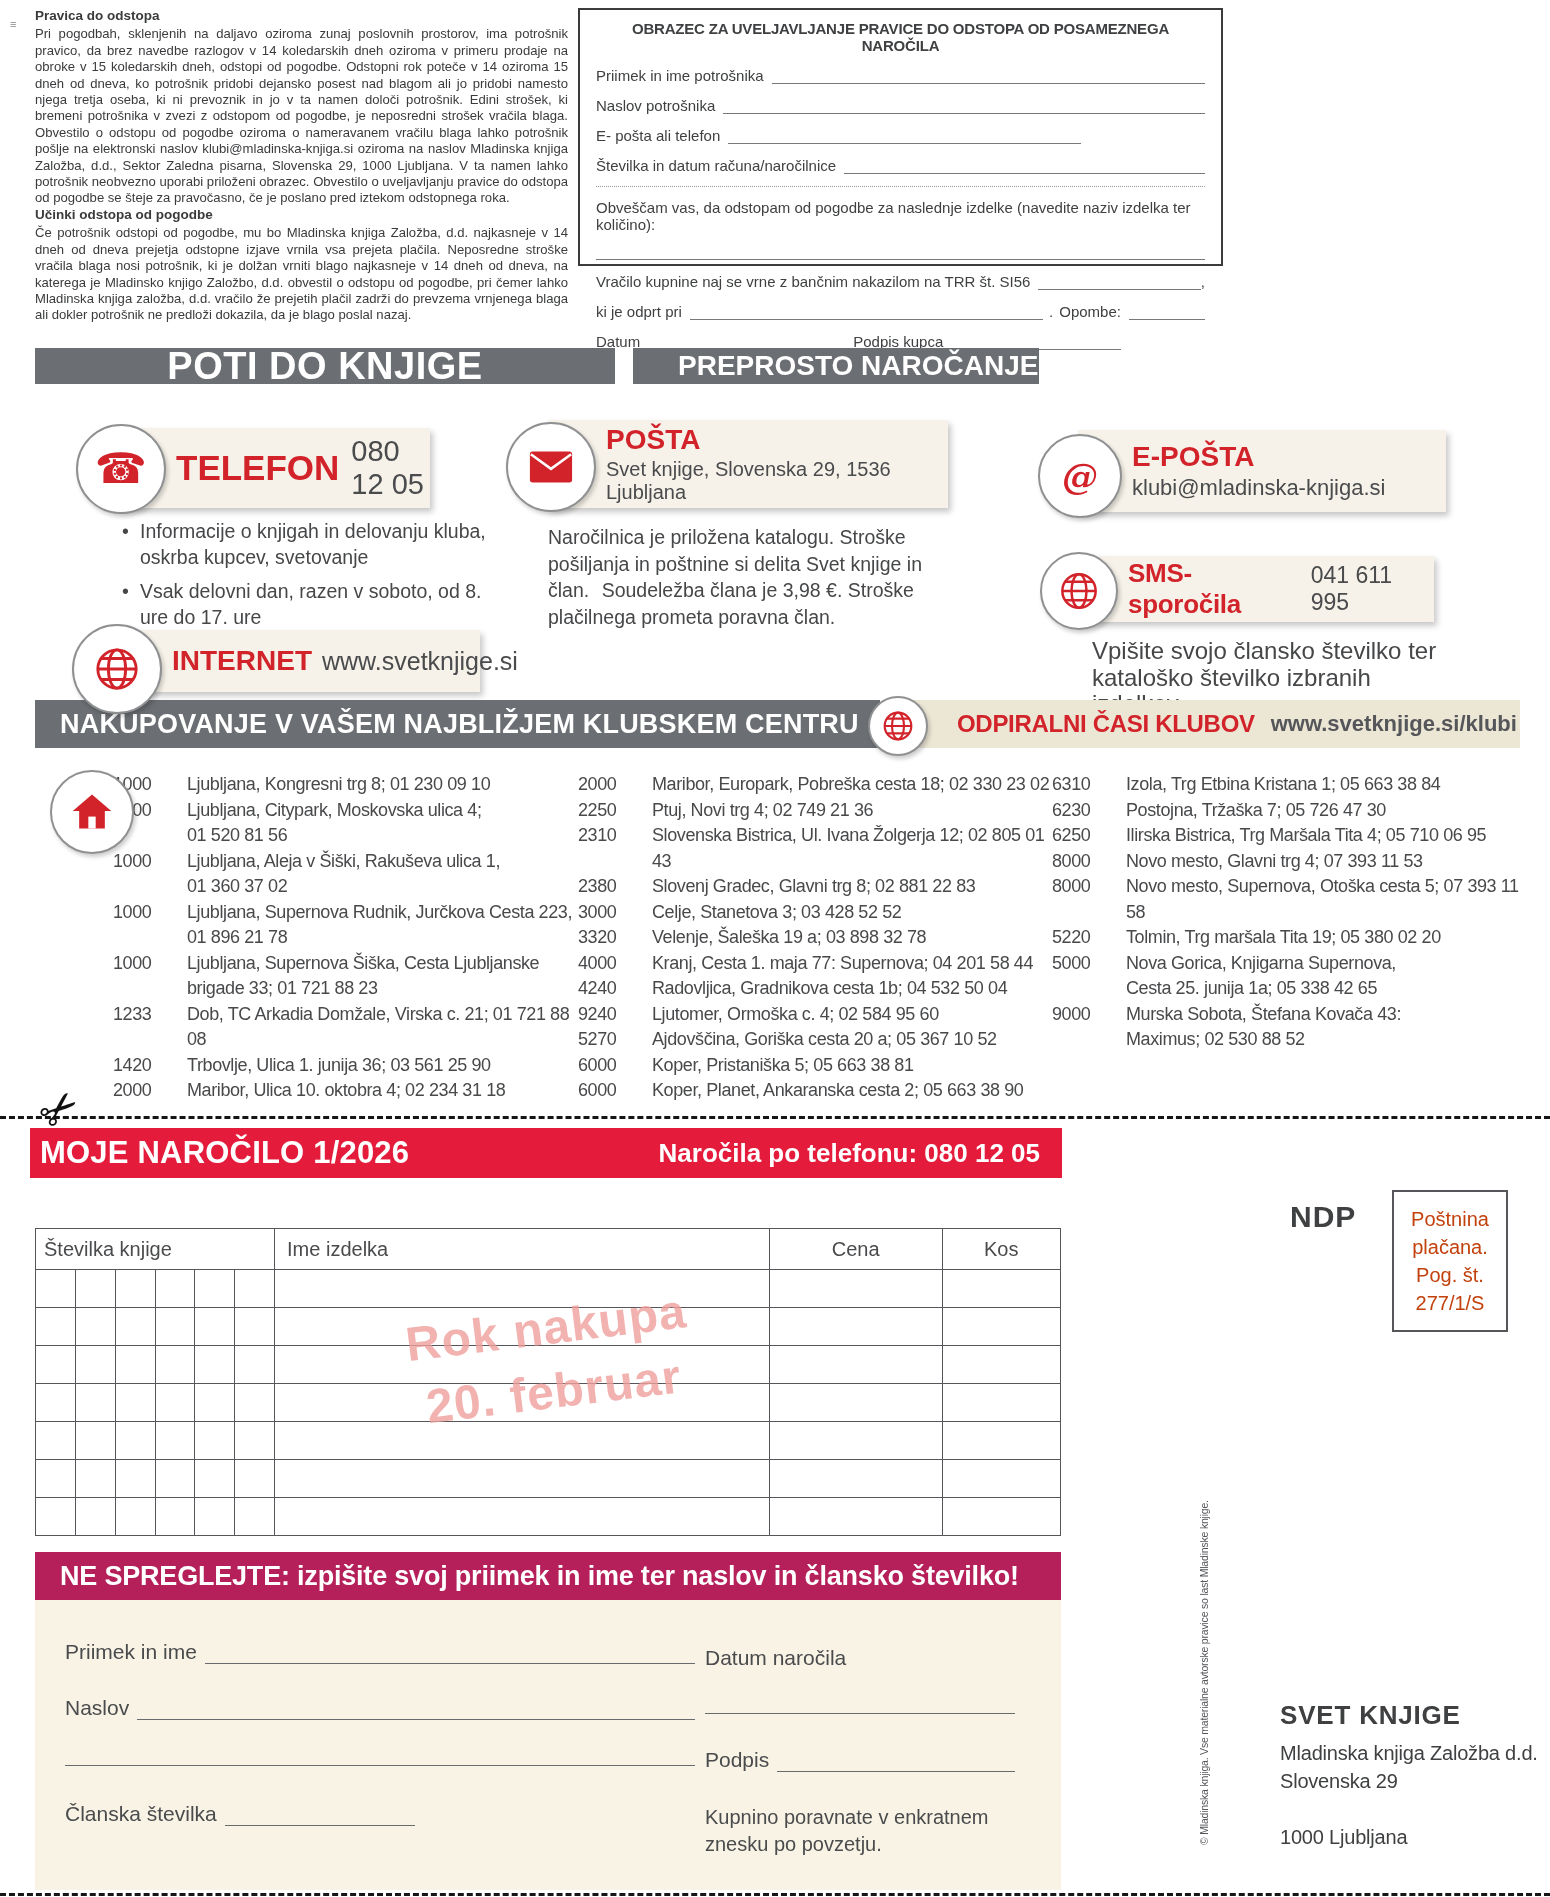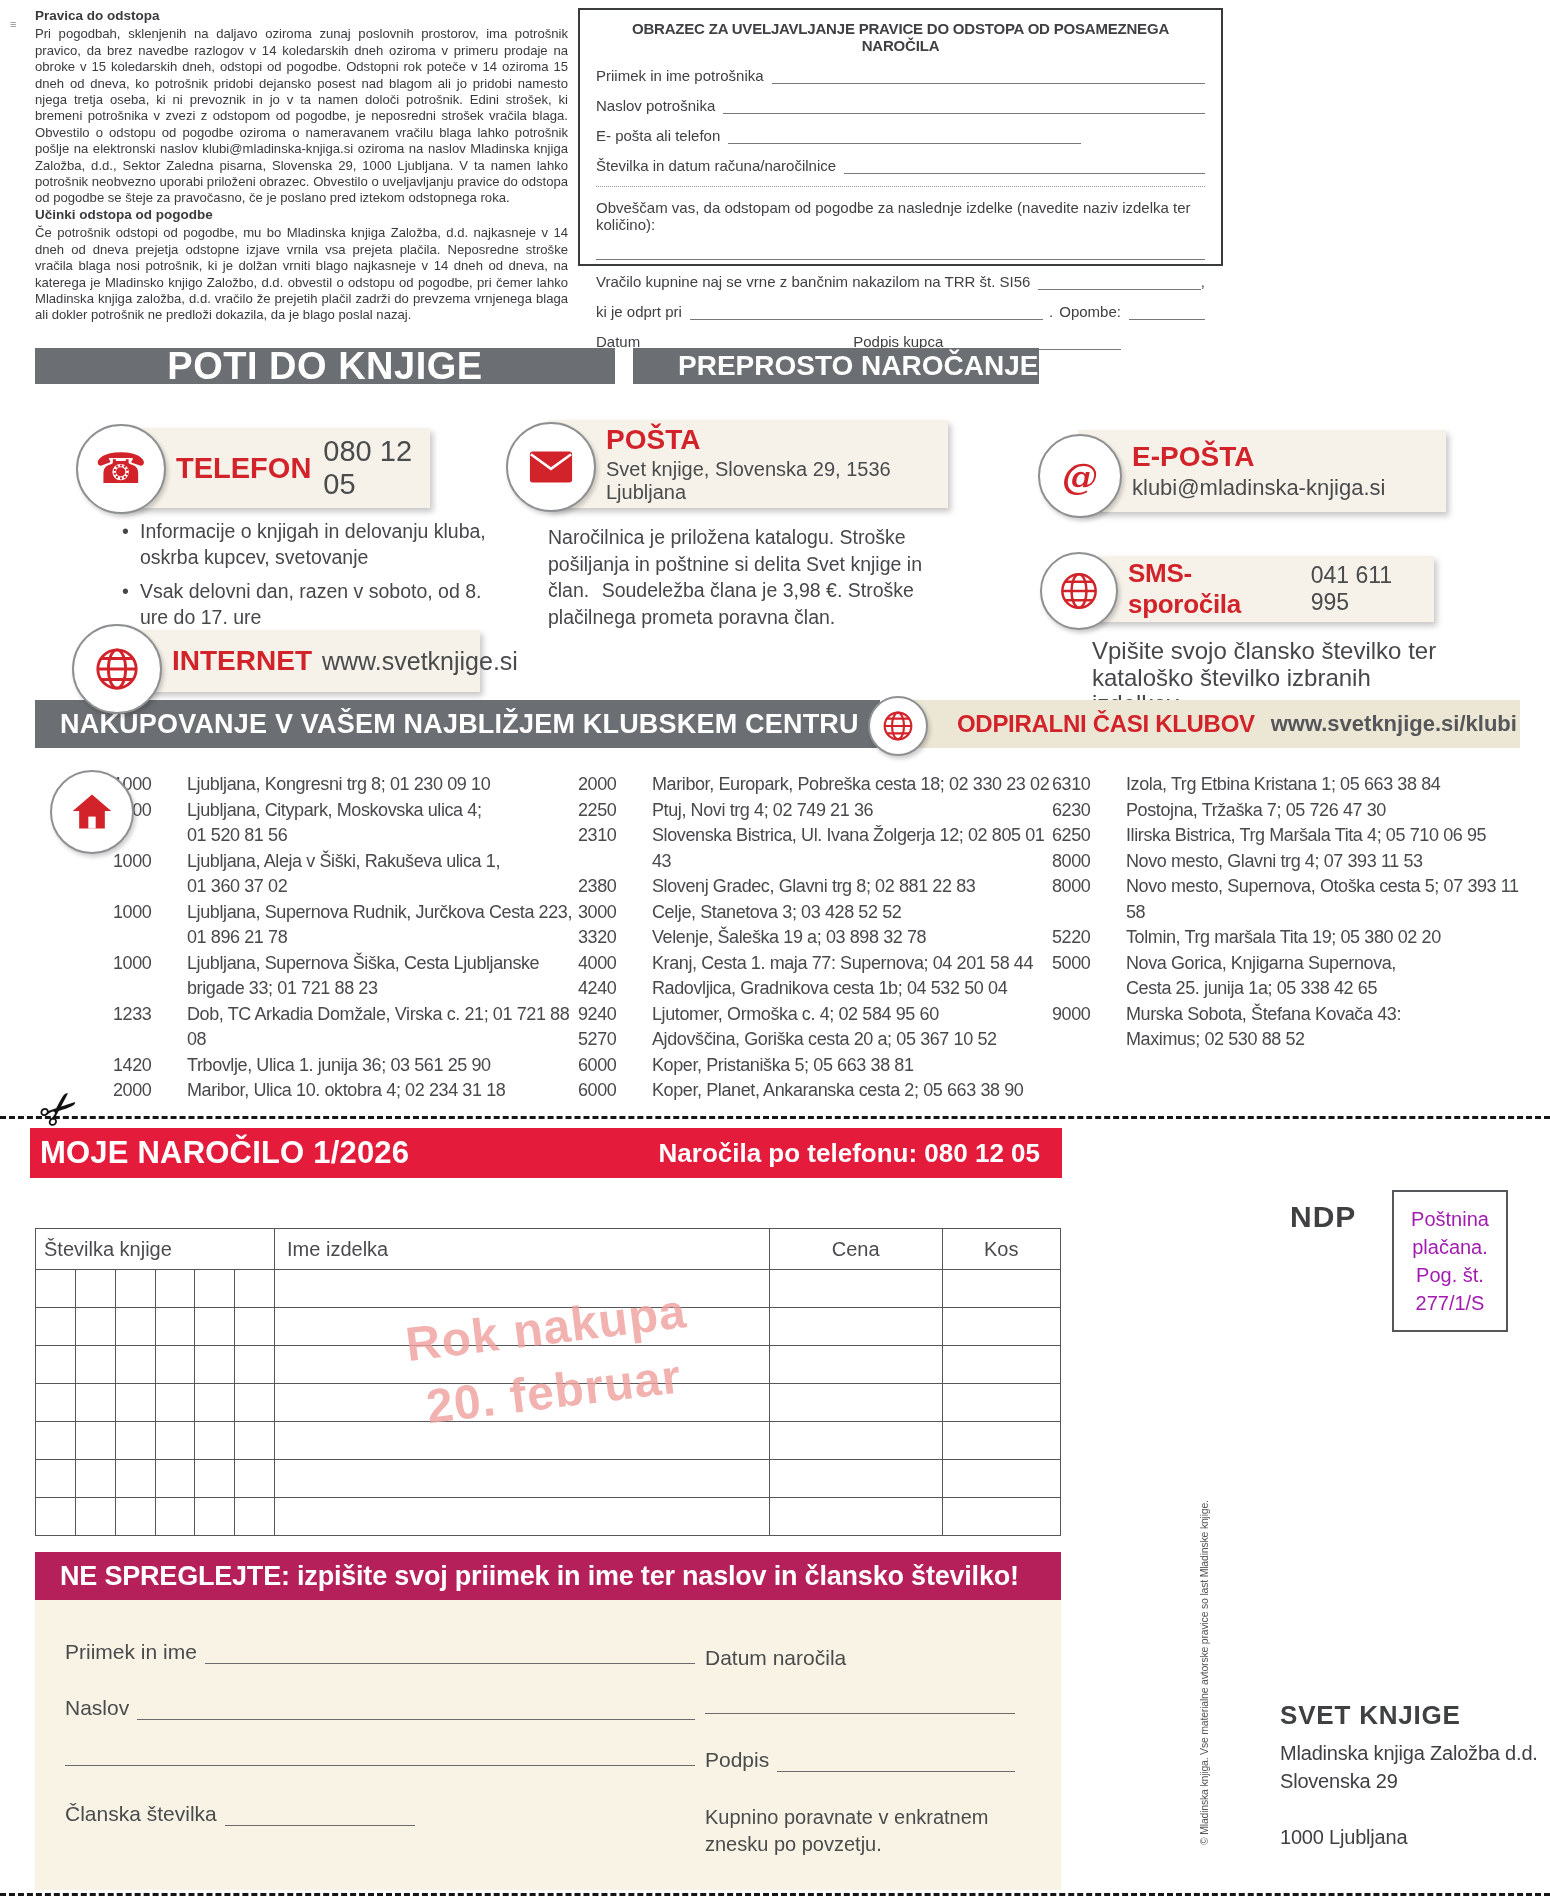--- a/index.html
+++ b/index.html
@@ -30,21 +30,21 @@
   #bar-poti{left:35px;top:348px;width:580px;justify-content:center;font-size:38px;font-weight:bold;letter-spacing:0.5px;}
   #bar-preprosto{left:633px;top:348px;width:406px;padding-left:45px;font-size:28px;font-weight:bold;}
 
   
   .card{position:absolute;background:#f6f2e9;box-shadow:3px 4px 6px rgba(0,0,0,0.22);box-sizing:border-box;display:flex;}
   .circle{position:absolute;background:#fff;border:2px solid #8f9092;border-radius:50%;
           box-shadow:2px 3px 4px rgba(0,0,0,0.20);display:flex;align-items:center;justify-content:center;z-index:5;}
   .red{color:#d2232a;font-weight:bold;}
   .dk{color:#4a4b4d;}
   #card-telefon{left:118px;top:428px;width:312px;height:80px;align-items:center;padding-left:58px;gap:12px;}
-  #card-telefon .lab{font-size:29px;}
+  #card-telefon .lab{font-size:35px;}
   #card-telefon .val{font-size:29px;font-weight:500;}
   #card-posta{left:548px;top:420px;width:400px;height:88px;flex-direction:column;justify-content:center;padding-left:58px;gap:2px;}
   #card-posta .lab{font-size:28px;}
   #card-posta .val{font-size:20px;}
   #card-eposta{left:1078px;top:430px;width:368px;height:82px;flex-direction:column;justify-content:center;padding-left:54px;gap:2px;}
   #card-eposta .lab{font-size:28px;}
   #card-eposta .val{font-size:22px;}
   #card-sms{left:1078px;top:556px;width:356px;height:66px;align-items:center;padding-left:50px;gap:10px;}
   #card-sms .lab{font-size:26px;letter-spacing:-0.3px;}
   #card-sms .val{font-size:23px;font-weight:500;}
@@ -93,21 +93,21 @@
 
   
   #moje-banner{position:absolute;left:30px;top:1128px;width:1032px;height:50px;background:#e51b3c;color:#fff;
                display:flex;justify-content:space-between;align-items:center;padding:0 22px 0 10px;box-sizing:border-box;}
   #moje-banner .t1{font-size:31px;font-weight:bold;letter-spacing:0.2px;}
   #moje-banner .t2{font-size:26px;font-weight:bold;}
 
   #ndp{position:absolute;left:1290px;top:1200px;font-size:30px;font-weight:bold;color:#3f4042;letter-spacing:1px;}
   #postbox{position:absolute;left:1392px;top:1190px;width:116px;height:142px;border:2px solid #55565a;box-sizing:border-box;
            display:flex;align-items:center;justify-content:center;text-align:center;
-           font-size:20px;line-height:28px;color:#a21caf;white-space:pre-line;}
+           font-size:20px;line-height:28px;color:#c2410c;white-space:pre-line;}
 
   #order-table{position:absolute;left:35px;top:1228px;width:1026px;border-collapse:collapse;}
   #order-table th,#order-table td{border:1.5px solid #55565a;}
   #order-table th{height:38px;font-size:20px;font-weight:normal;color:#4a4b4d;}
   #order-table td{height:35px;}
   .th-num{text-align:left;padding-left:8px;width:232px;}
   .th-name{text-align:left;padding-left:12px;width:499px;}
   .th-cena{width:175px;}
   .th-kos{width:119px;}
   #order-table td.digit{width:38px;}

